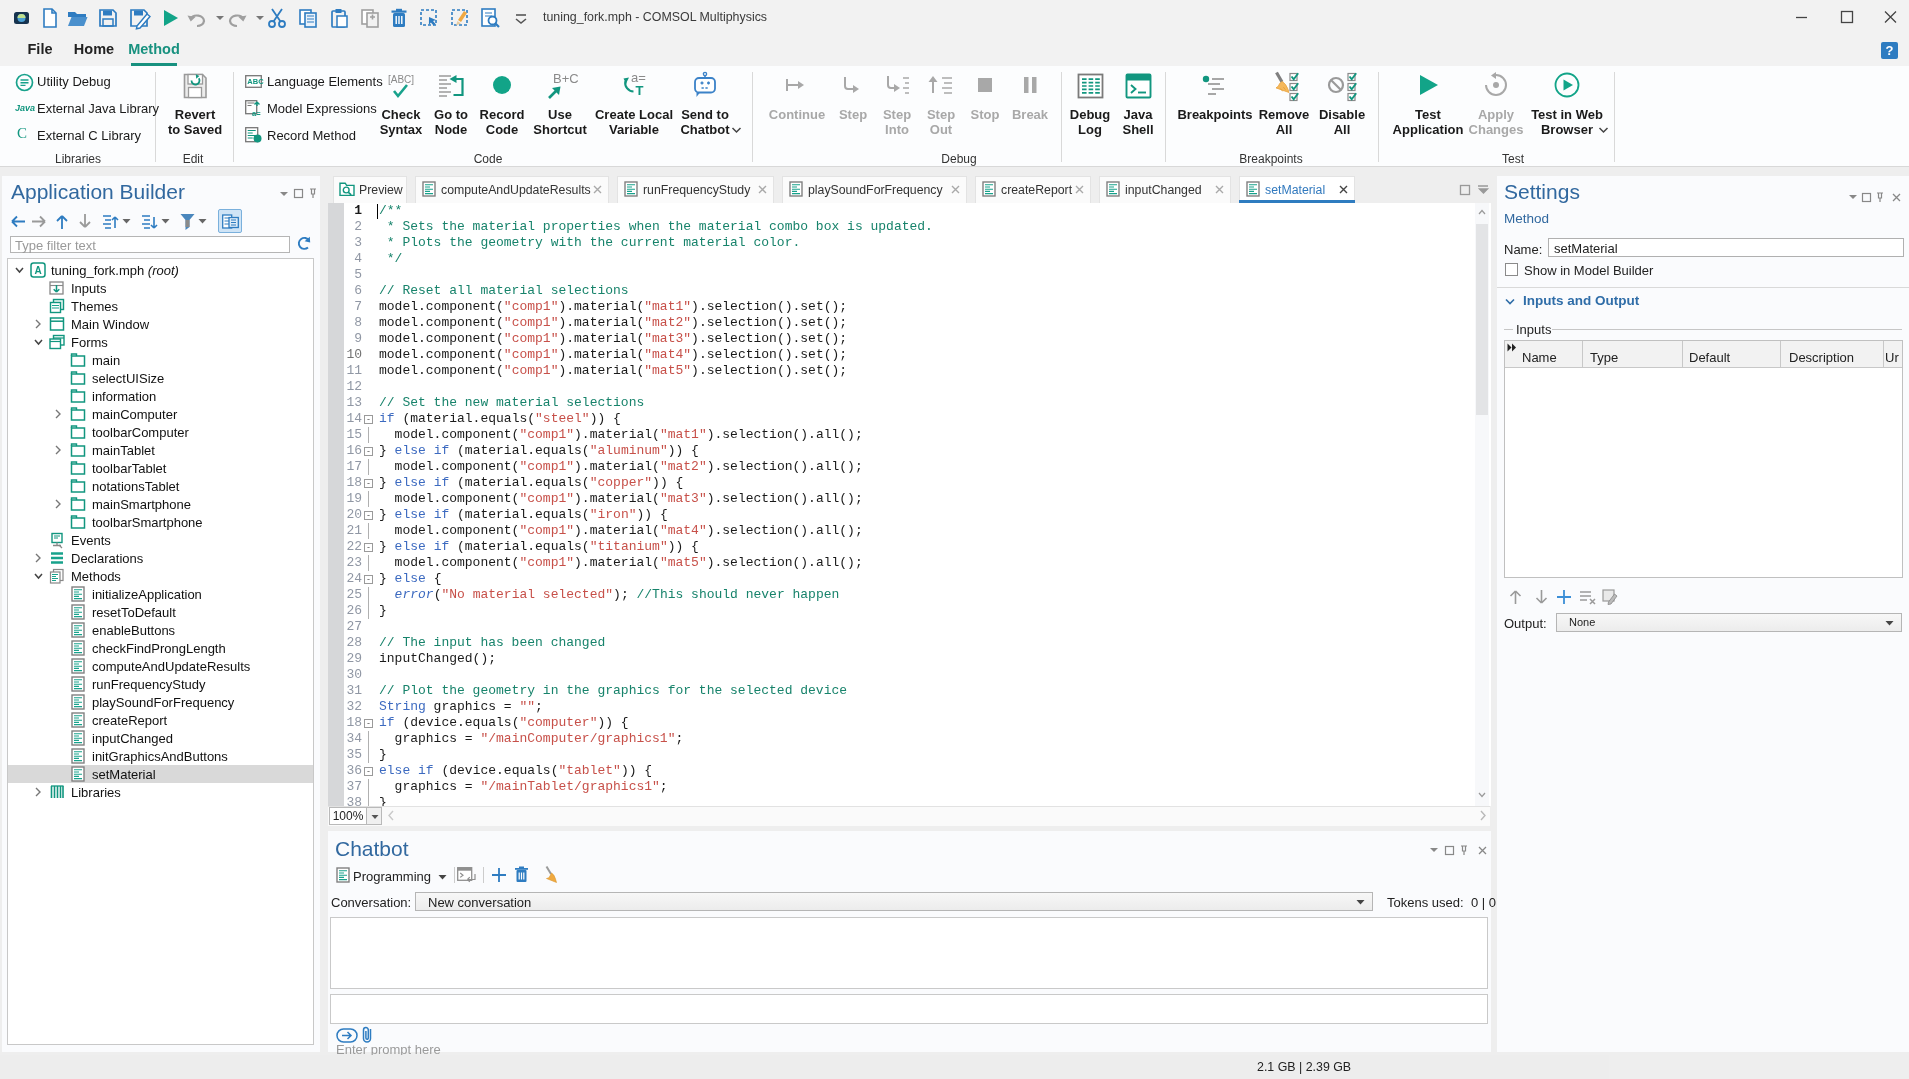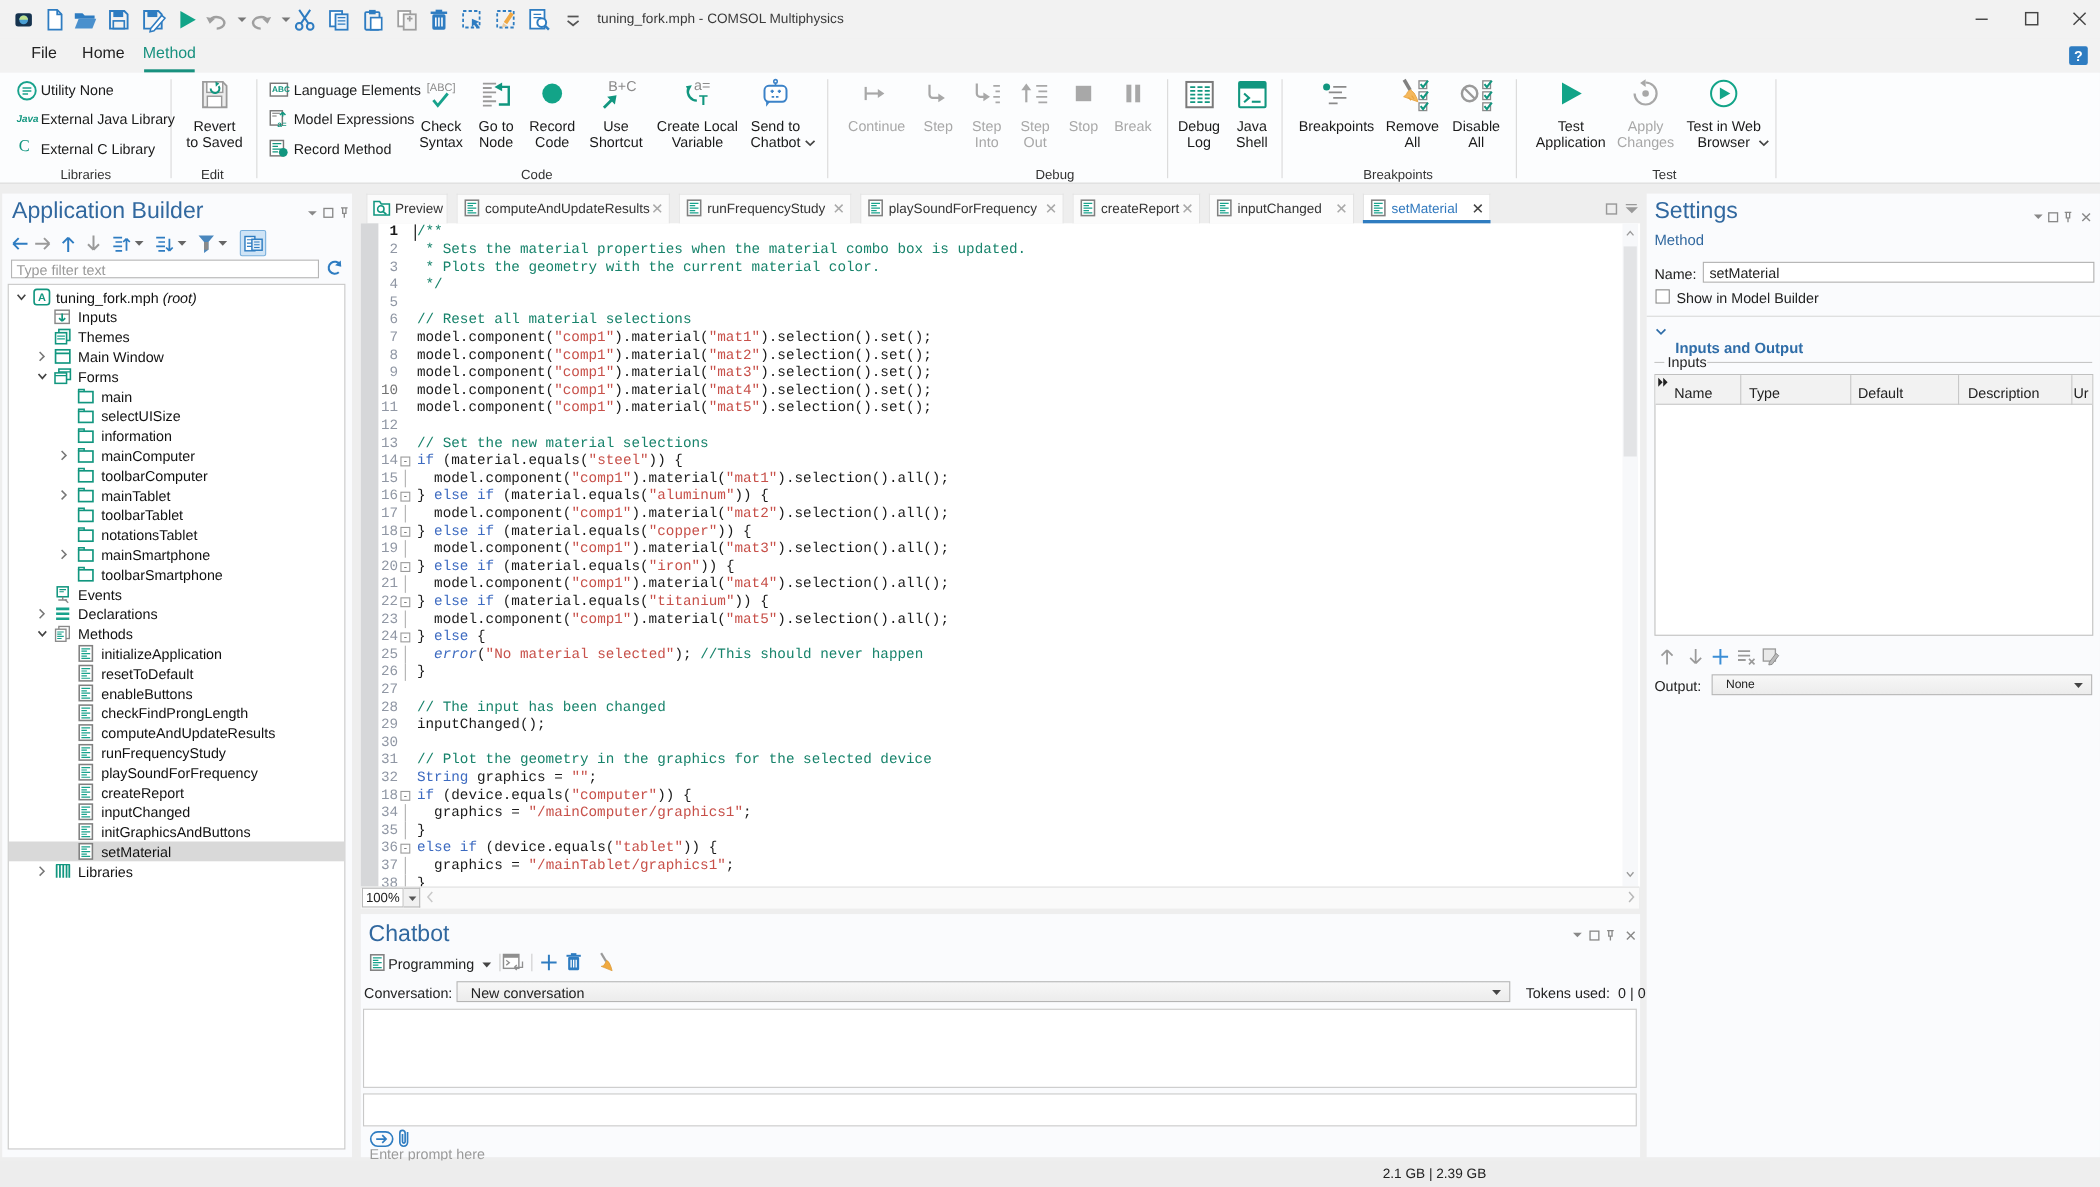--- a/index.html
+++ b/index.html
@@ -1,17 +1,17 @@
 <!DOCTYPE html>
 <html><head><meta charset="utf-8"><style>
 *{margin:0;padding:0;box-sizing:border-box;}
 html,body{width:1909px;height:1079px;overflow:hidden;font-family:"Liberation Sans",sans-serif;background:#eeeeee;}
 .a{position:absolute;white-space:nowrap;}
 .t{position:absolute;font-size:13px;color:#1a1a1a;white-space:nowrap;line-height:15px;}
-.tc{position:absolute;font-size:13px;color:#1a1a1a;white-space:nowrap;line-height:15px;transform:translateX(-50%);}
+.tc{position:absolute;font-size:13px;color:#1a1a1a;white-space:nowrap;line-height:15px;transform:translateX(-50%);font-weight:bold;}
 .dis{color:#a8a8a8;}
 .grplbl{position:absolute;font-size:12px;color:#333;transform:translateX(-50%);top:86px;}
 .vsep{position:absolute;top:6px;height:90px;width:1px;background:#d9d9d9;}
 svg{position:absolute;overflow:visible;}
 </style></head><body>
 <div class="a" style="left:0;top:0;width:1909px;height:35px;background:#f2f2f2;">
     <svg style="left:13px;top:9px" width="18" height="18" viewBox="0 0 18 18">
       <rect x="1" y="3" width="15" height="12" rx="2.5" fill="#16334f"></rect>
       <circle cx="8.5" cy="9" r="4" fill="#4a9fd4"></circle>
       <path d="M4.5 9 a4 4 0 0 1 8 0 z" fill="#bfe08e"></path>
@@ -121,21 +121,21 @@
     <div class="grplbl" style="left:78px">Libraries</div>
     <div class="grplbl" style="left:193px">Edit</div>
     <div class="grplbl" style="left:488px">Code</div>
     <div class="grplbl" style="left:959px">Debug</div>
     <div class="grplbl" style="left:1271px">Breakpoints</div>
     <div class="grplbl" style="left:1513px">Test</div>
     <svg style="left:15px;top:7px" width="19" height="19" viewBox="0 0 19 19">
       <circle cx="9.5" cy="9.5" r="8" fill="none" stroke="#18a28c" stroke-width="1.7"></circle>
       <path d="M5.5 7 h8 M5.5 9.7 h8 M5.5 12.4 h5" stroke="#18a28c" stroke-width="1.4"></path>
     </svg>
-    <div class="t" style="left:37px;top:8px;">Utility None</div>
+    <div class="t" style="left:37px;top:8px;">Utility Debug</div>
     <div class="a" style="left:15px;top:37px;font-size:9px;font-weight:bold;font-style:italic;color:#11967f;">Java</div>
     <div class="t" style="left:37px;top:35px;">External Java Library</div>
     <div class="a" style="left:17px;top:59px;font-size:15px;color:#11967f;font-family:'Liberation Serif',serif;">C</div>
     <div class="t" style="left:37px;top:62px;">External C Library</div>
     <svg style="left:180px;top:5px" width="30" height="30" viewBox="0 0 30 30">
       <path d="M4.5 3.5 h18 l3.5 3.5 v19.5 h-21.5 z" fill="#ececec" stroke="#9a9a9a" stroke-width="1.6"></path>
       <rect x="8.5" y="16.5" width="13" height="10" fill="#fff" stroke="#9a9a9a" stroke-width="1.3"></rect>
       <rect x="8" y="3.5" width="14.5" height="9.5" fill="#fff" stroke="#9a9a9a" stroke-width="1.3"></rect>
       <path d="M11.5 9.5 a4 4 0 1 0 7.3-2.2" fill="none" stroke="#11967f" stroke-width="1.8"></path>
       <path d="M15.8 3.2 l3.6 1.8 l-3.2 2.8 z" fill="#11967f"></path>
@@ -772,21 +772,21 @@
     <div class="a" style="left:7px;top:35px;font-size:13.5px;color:#31689f;">Method</div>
     <div class="a" style="left:7px;top:66px;font-size:13px;color:#222;">Name:</div>
     <div class="a" style="left:51px;top:62px;width:356px;height:19px;background:#fff;border:1px solid #b0b0b0;"></div>
     <div class="a" style="left:57px;top:65px;font-size:13px;color:#222;">setMaterial</div>
     <div class="a" style="left:8px;top:87px;width:13px;height:13px;background:#fff;border:1px solid #8a8a8a;"></div>
     <div class="a" style="left:27px;top:87px;font-size:13px;color:#222;">Show in Model Builder</div>
     <div class="a" style="left:0px;top:111px;width:412px;height:1px;background:#d9d9d9;"></div>
     <svg style="left:8px;top:122px" width="10" height="7" viewBox="0 0 10 7">
       <path d="M1 1.5 l4 4 l4-4" fill="none" stroke="#2f6da8" stroke-width="1.6"></path>
     </svg>
-    <div class="a" style="left:26px;top:117px;font-size:13.5px;font-weight:bold;color:#2f6da8;margin-top:16px;">Inputs and Output</div>
+    <div class="a" style="left:26px;top:117px;font-size:13.5px;font-weight:bold;color:#2f6da8;">Inputs and Output</div>
     <div class="a" style="left:7px;top:153px;width:9px;height:1px;background:#c6c6c6;"></div>
     <div class="a" style="left:19px;top:146px;font-size:13px;color:#222;">Inputs</div>
     <div class="a" style="left:55px;top:153px;width:350px;height:1px;background:#c6c6c6;"></div>
     <div class="a" style="left:7px;top:164px;width:399px;height:238px;background:#fff;border:1px solid #c0c0c0;"></div>
     <div class="a" style="left:8px;top:165px;width:397px;height:27px;background:#f2f2f2;border-bottom:1px solid #c8c8c8;"></div>
     <svg style="left:10px;top:167px" width="10" height="9" viewBox="0 0 10 9">
       <path d="M0.5 0.5 l4 4 l-4 4 z M5 0.5 l4 4 l-4 4 z" fill="#222"></path>
     </svg>
     <div class="a" style="left:25px;top:174px;font-size:13px;color:#222;">Name</div>
     <div class="a" style="left:93px;top:174px;font-size:13px;color:#222;">Type</div>

